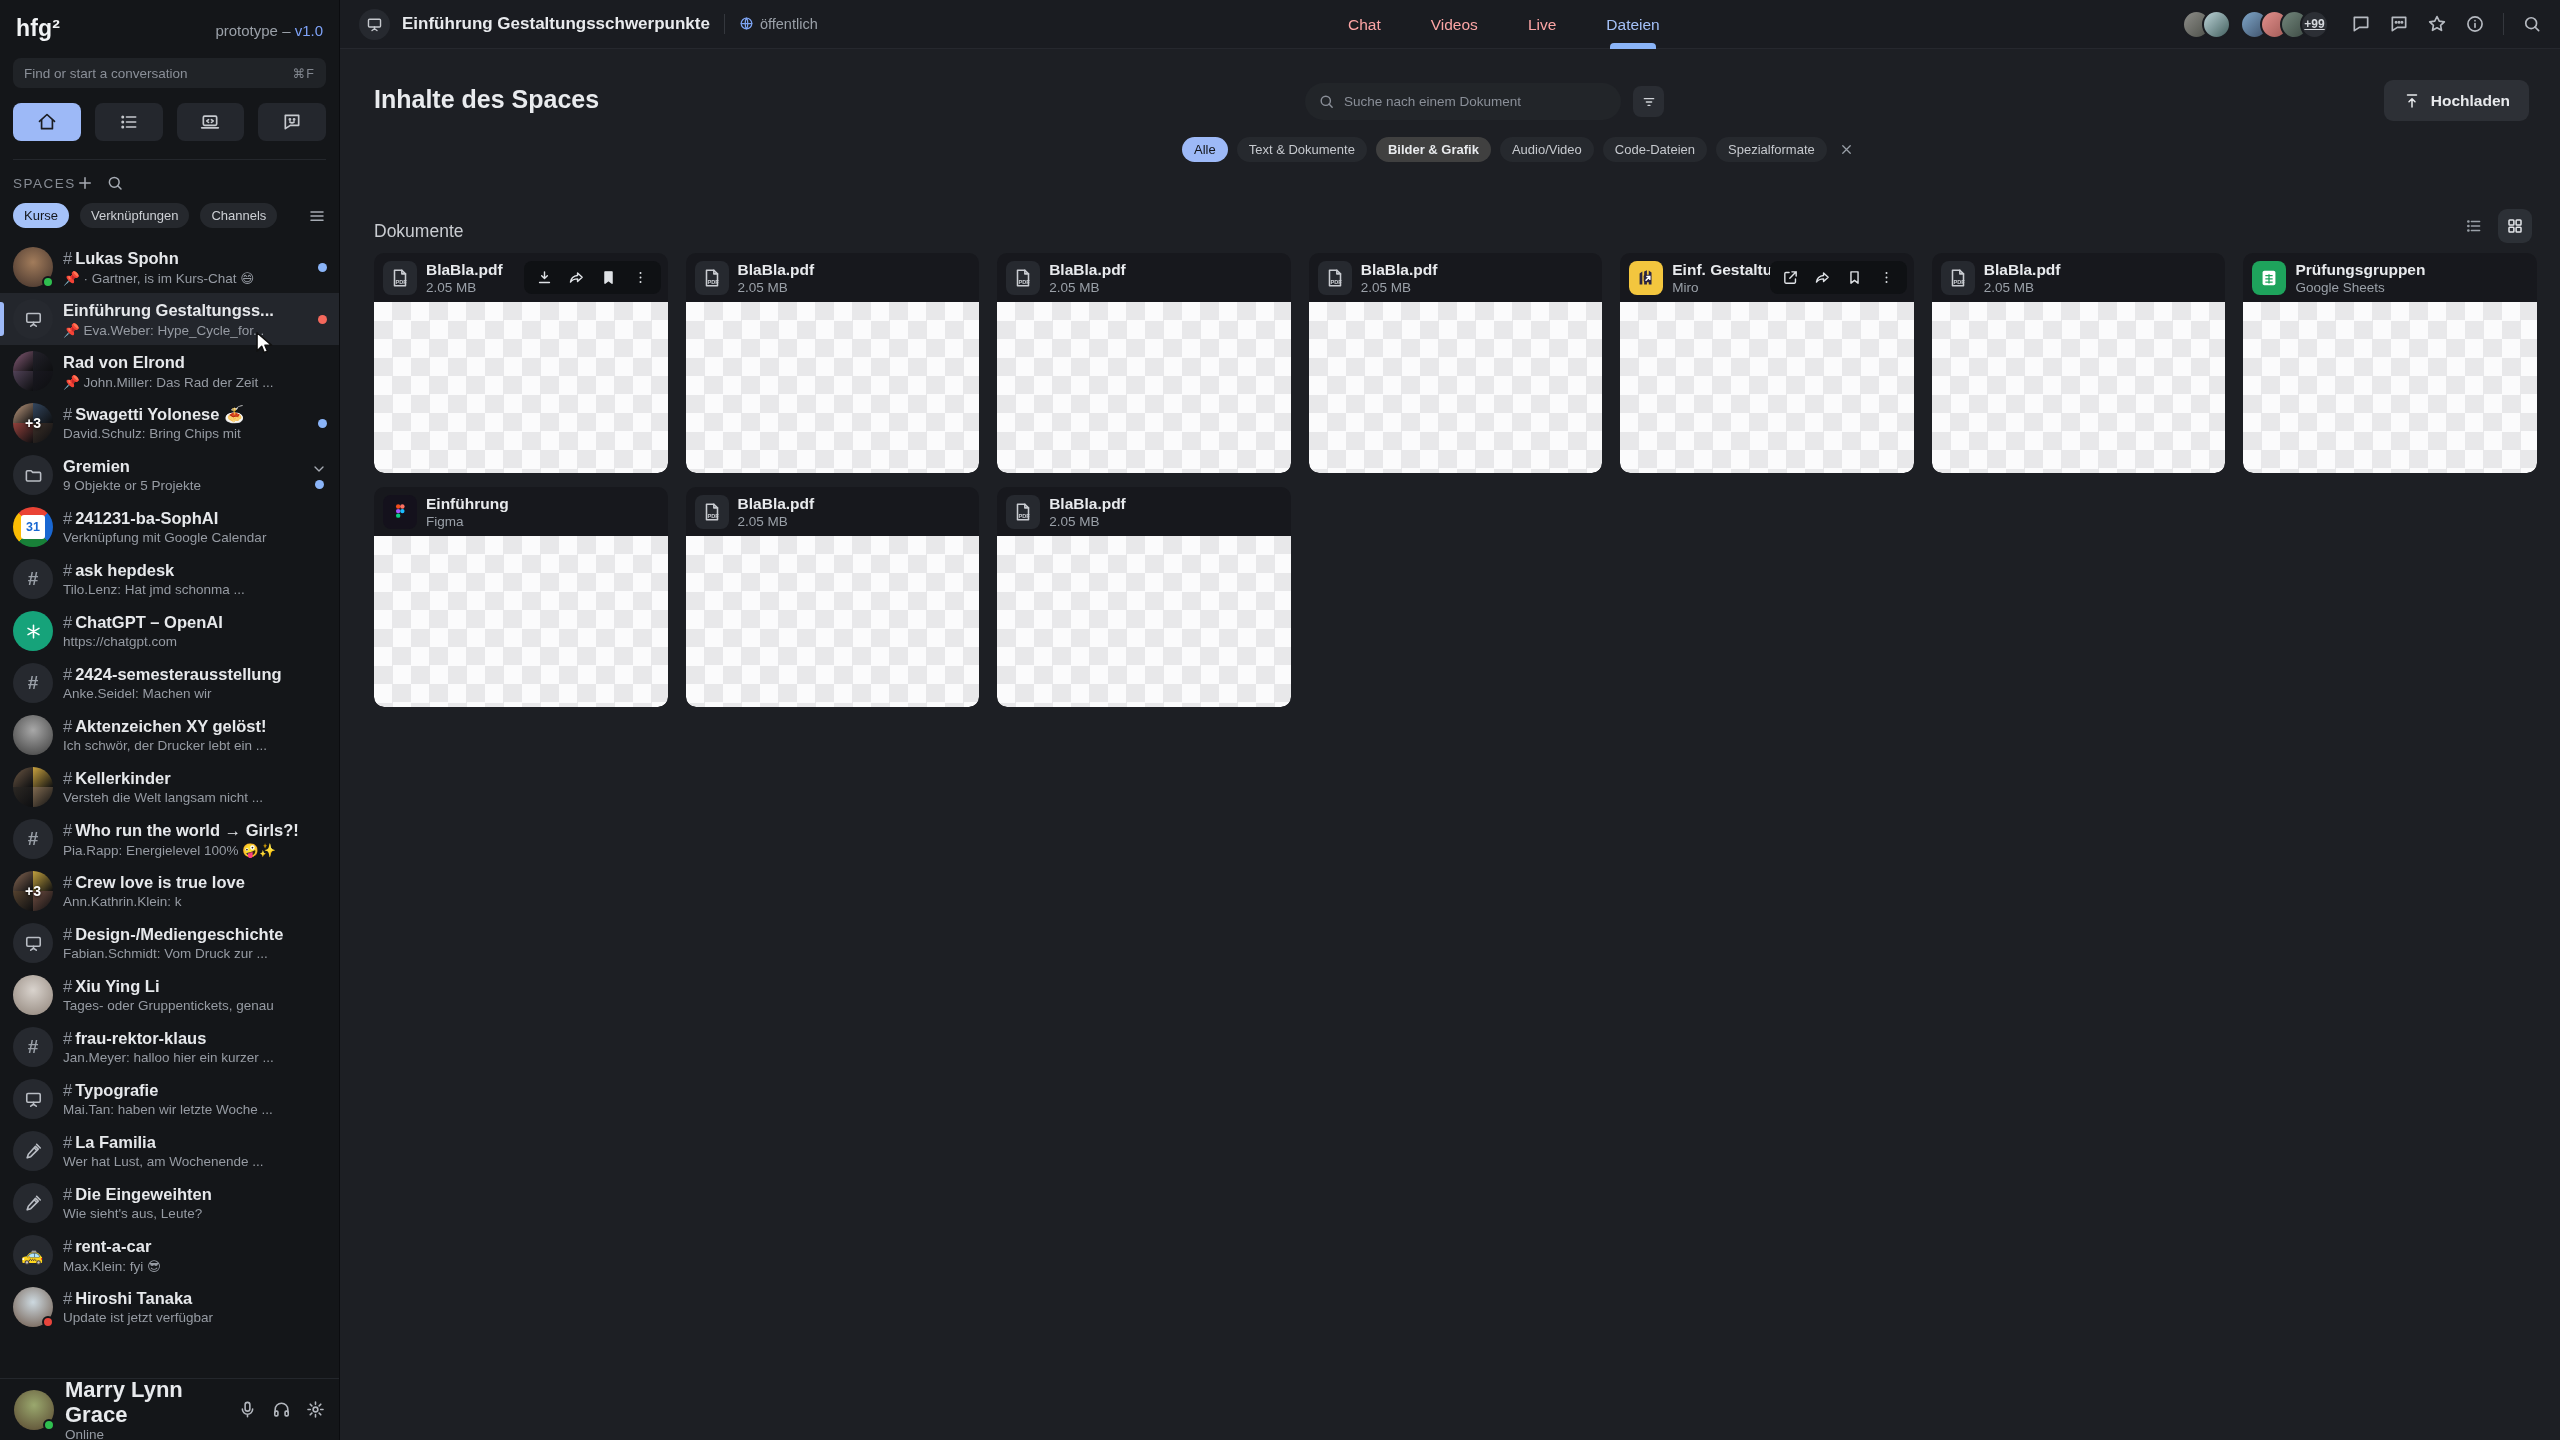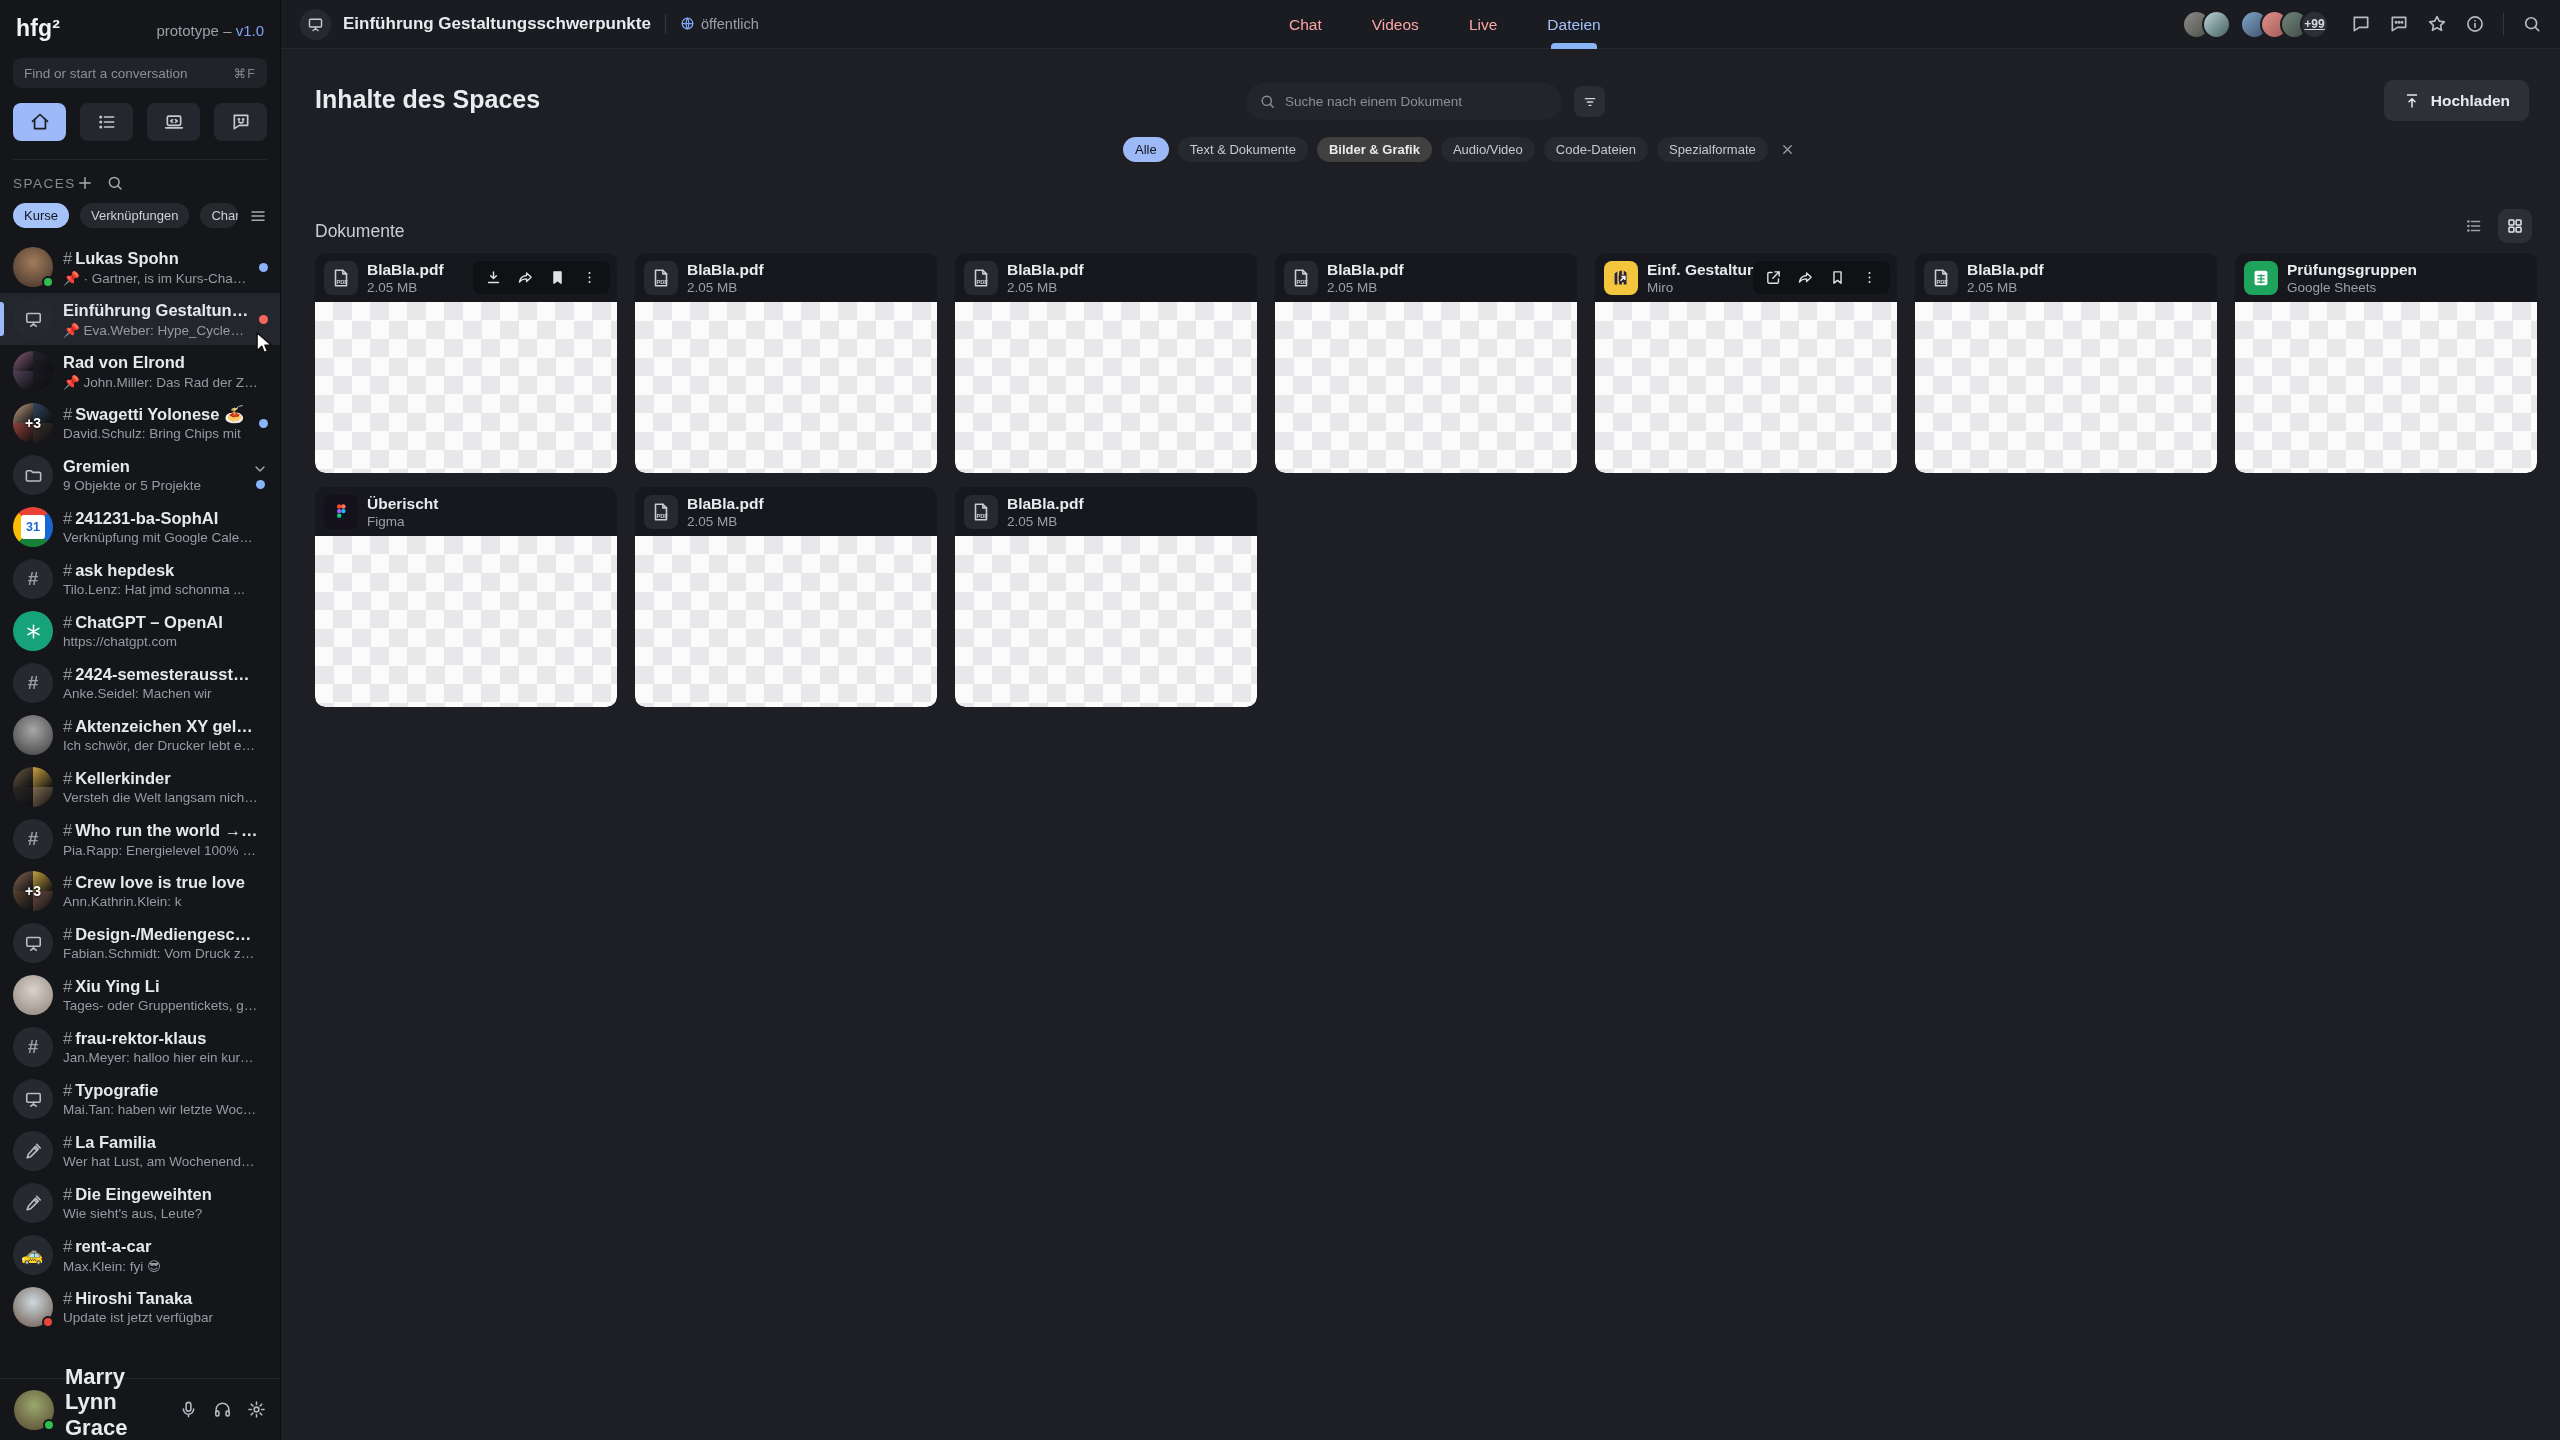--- a/index.html
+++ b/index.html
@@ -6,21 +6,21 @@
   html,body { width:2560px; height:1440px; overflow:hidden; }
   body {
     font-family: "Liberation Sans","DejaVu Sans",sans-serif;
     background:#1d1f24; color:#e8eaed; display:flex;
     -webkit-font-smoothing: antialiased;
   }
   .ico { display:inline-flex; align-items:center; justify-content:center; flex:none; }
   .ico svg { width:100%; height:100%; display:block; }
 
   
-  .sidebar { width:281px; height:1440px; background:#141619; border-right:1px solid #0b0c0f;
+  .sidebar { width:340px; height:1440px; background:#141619; border-right:1px solid #0b0c0f;
              display:flex; flex-direction:column; position:relative; flex:none; }
   .logo-row { padding:15px 16px 6px 16px; display:flex; align-items:baseline; }
   .logo { font-size:23px; font-weight:700; color:#f1f3f5; letter-spacing:.2px; }
   .tagline { margin-left:auto; font-size:15px; color:#9aa0a8; }
   .tagline b { color:#7ea2f7; font-weight:400; }
   .sb-search { margin:10px 13px 0; height:30px; background:#202327; border-radius:8px;
                display:flex; align-items:center; padding:0 11px; font-size:13.5px; color:#8a8f98; }
   .sb-search .shortcut { margin-left:auto; font-size:12.5px; color:#82878f; letter-spacing:1px; }
   .nav-row { margin:15px 13px 0; display:flex; gap:14px; }
   .nav-btn { flex:1; height:38px; border-radius:8px; background:#24272d; color:#c6c9ce;
@@ -875,21 +875,21 @@
                 <svg viewBox="0 0 24 24">
                   <circle cx="10" cy="6" r="2.4" fill="#f24e1e"></circle>
                   <circle cx="14.6" cy="6" r="2.4" fill="#ff7262"></circle>
                   <circle cx="10" cy="11" r="2.4" fill="#a259ff"></circle>
                   <circle cx="14.6" cy="11" r="2.4" fill="#1abcfe"></circle>
                   <circle cx="10" cy="16" r="2.4" fill="#0acf83"></circle>
                 </svg>
               </span>
             </span>
             <span class="card-meta">
-              <div class="card-title">Überischt</div>
+              <div class="card-title">Einführung</div>
               <div class="card-sub">Figma</div>
             </span>
           </div>
           <div class="card-body"></div>
         </div>
         <div class="card">
           <div class="card-head">
             <span class="file-ico pdf">
               <span class="ico">
                 <svg viewBox="0 0 24 24" fill="none" stroke="currentColor" stroke-width="1.7" stroke-linecap="round" stroke-linejoin="round">

